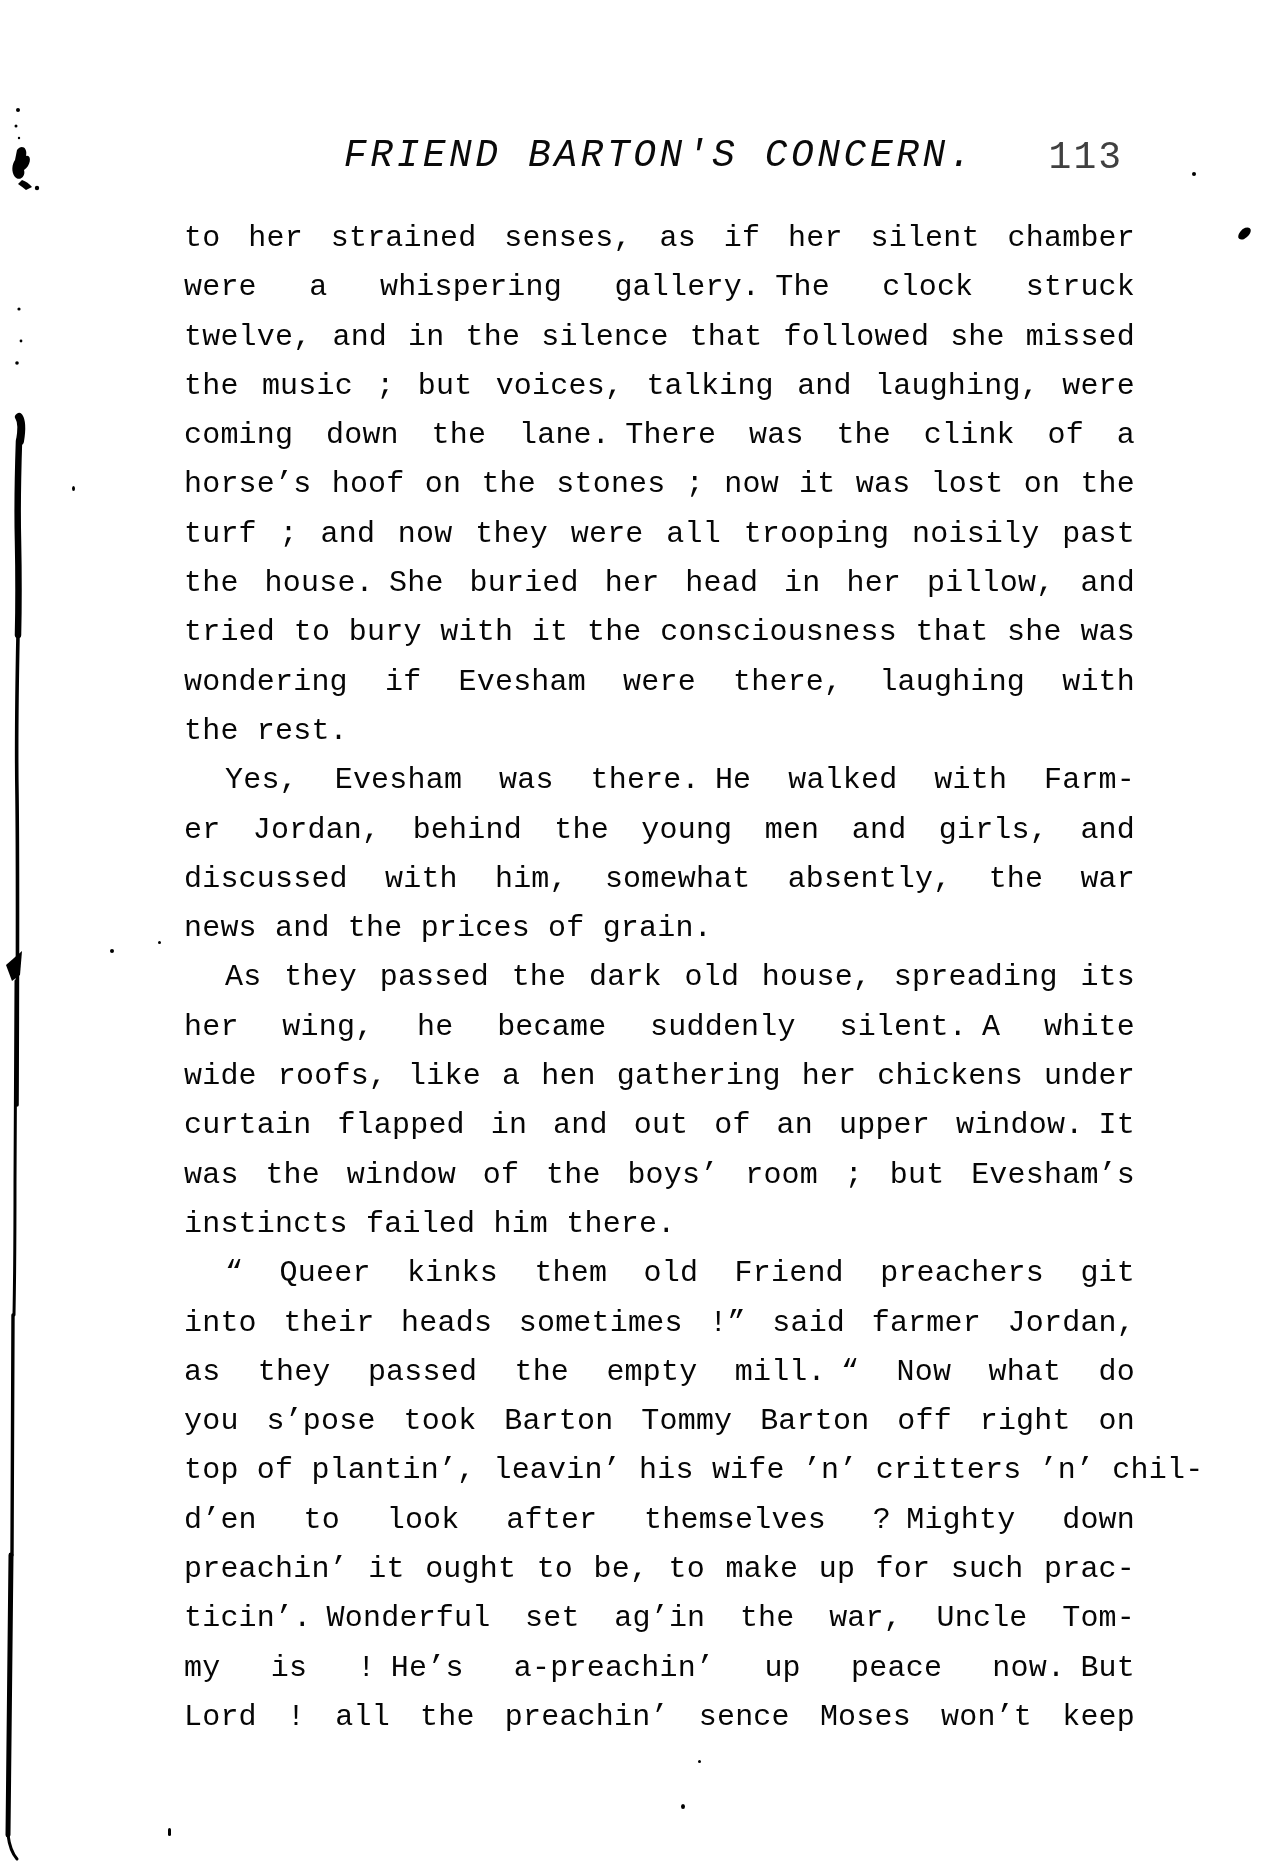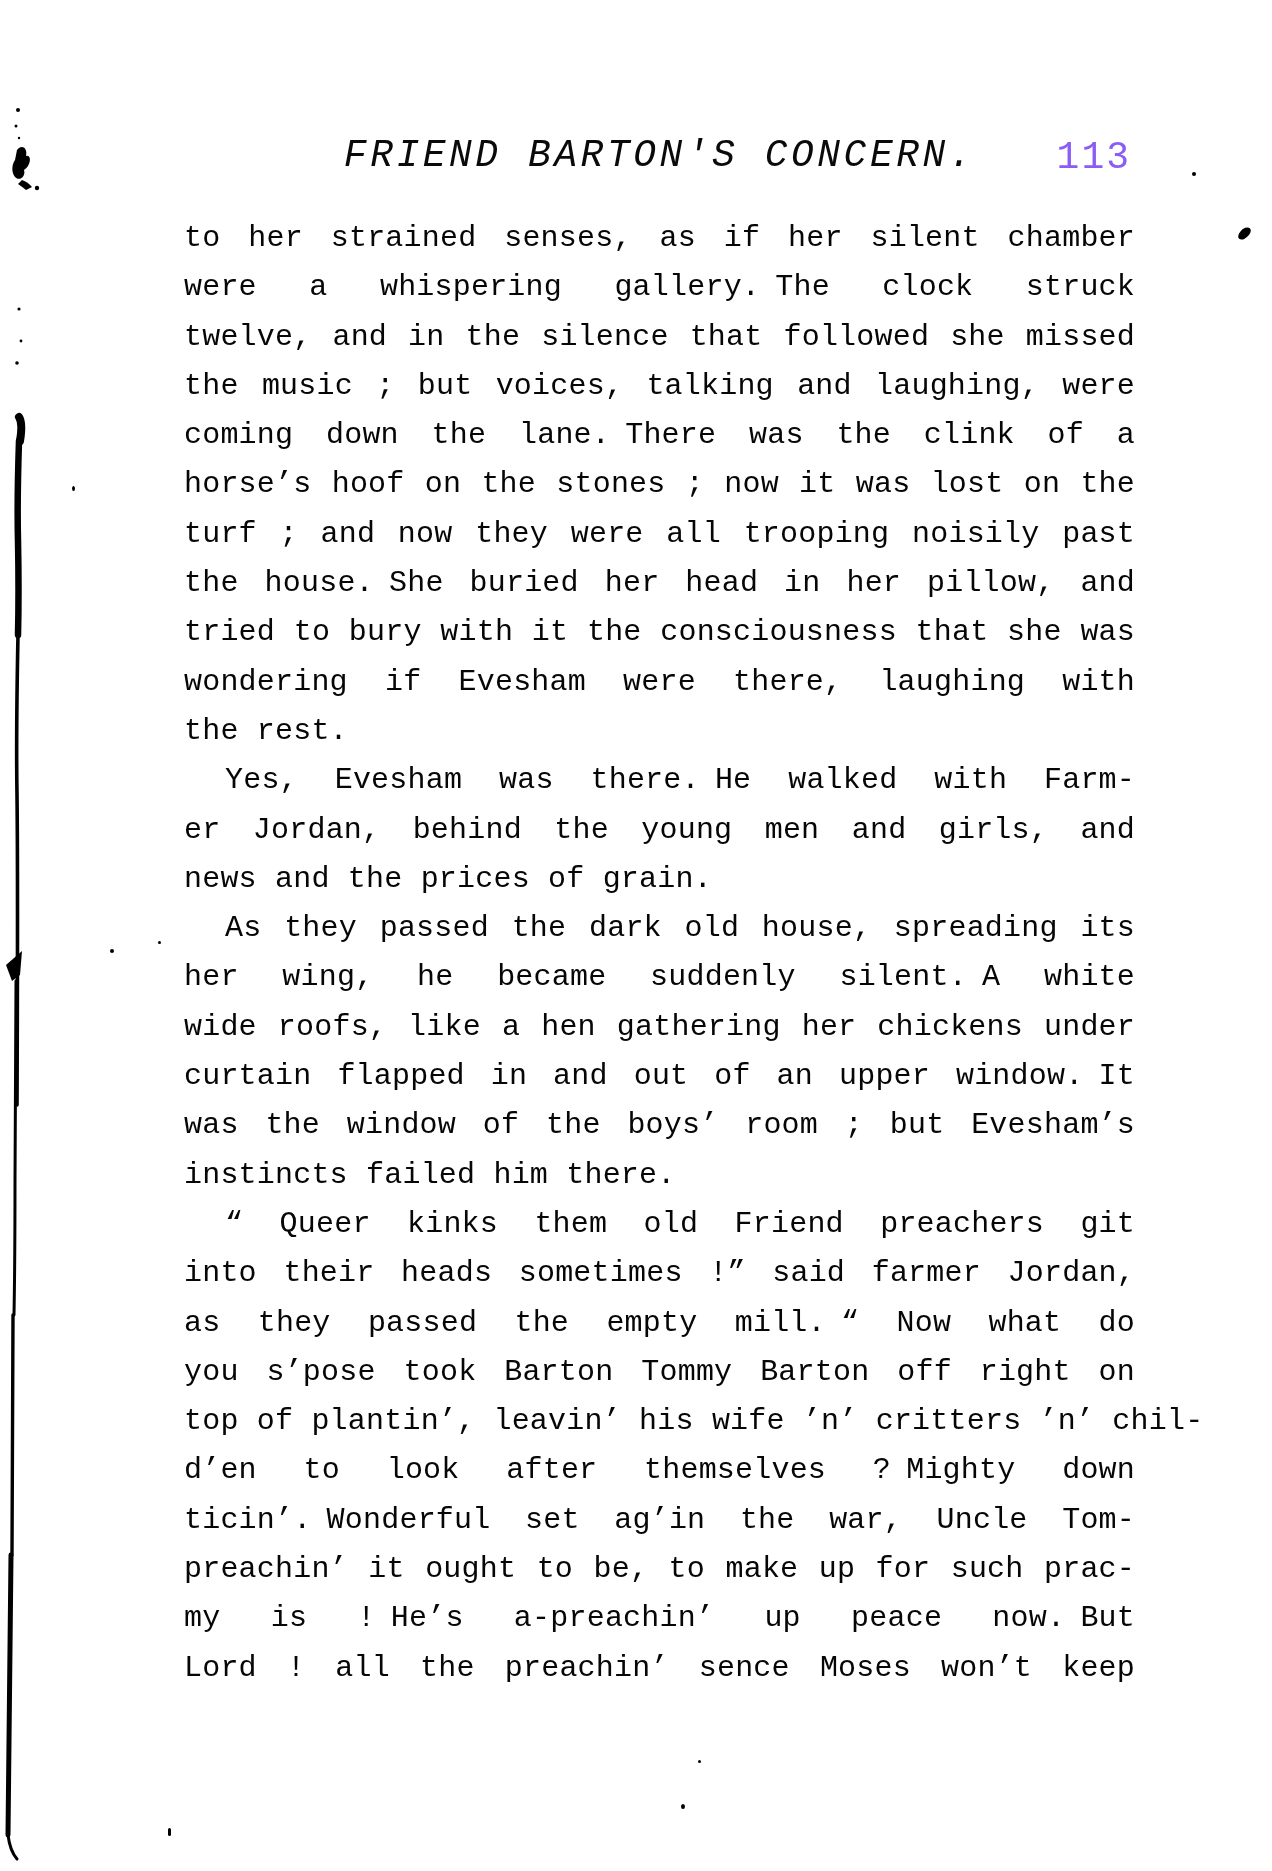--- a/index.html
+++ b/index.html
@@ -12,22 +12,22 @@
     color:#080808;
   }
   
   .header{position:absolute;left:184px;top:134px;width:951px;height:52px;}
   .running-title{
     position:absolute;left:0;right:0;text-align:center;
     font-style:italic;font-size:38px;letter-spacing:3.5px;
     white-space:nowrap;color:#0a0a0a;
   }
   .page-number{
-    position:absolute;right:4px;top:2px;font-size:38px;letter-spacing:2px;
-    font-variant-numeric:oldstyle-nums;color:#8b5cf6;
+    position:absolute;right:12px;top:2px;font-size:38px;letter-spacing:2px;
+    font-variant-numeric:oldstyle-nums;color:#404040;
   }
   
   .text-block{
     position:absolute;left:184px;top:214px;width:951px;
   }
   .text-line{
     height:49.3px;line-height:49.3px;
     font-size:30px;
     text-align:justify;text-align-last:justify;
     white-space:nowrap;
@@ -61,35 +61,36 @@
       <div class="text-line">the music ; but voices, talking and laughing, were</div>
       <div class="text-line">coming down the lane. There was the clink of a</div>
       <div class="text-line">horse’s hoof on the stones ; now it was lost on the</div>
       <div class="text-line">turf ; and now they were all trooping noisily past</div>
       <div class="text-line">the house. She buried her head in her pillow, and</div>
       <div class="text-line">tried to bury with it the consciousness that she was</div>
       <div class="text-line">wondering if Evesham were there, laughing with</div>
       <div class="text-line para-end">the rest.</div>
       <div class="text-line indent">Yes, Evesham was there. He walked with Farm-</div>
       <div class="text-line">er Jordan, behind the young men and girls, and</div>
+      <div class="text-line">discussed with him, somewhat absently, the war</div>
       <div class="text-line para-end">news and the prices of grain.</div>
       <div class="text-line indent">As they passed the dark old house, spreading its</div>
       <div class="text-line">her wing, he became suddenly silent. A white</div>
       <div class="text-line">wide roofs, like a hen gathering her chickens under</div>
       <div class="text-line">curtain flapped in and out of an upper window. It</div>
       <div class="text-line">was the window of the boys’ room ; but Evesham’s</div>
       <div class="text-line para-end">instincts failed him there.</div>
       <div class="text-line indent">“ Queer kinks them old Friend preachers git</div>
       <div class="text-line">into their heads sometimes !” said farmer Jordan,</div>
       <div class="text-line">as they passed the empty mill. “ Now what do</div>
       <div class="text-line">you s’pose took Barton Tommy Barton off right on</div>
       <div class="text-line">top of plantin’, leavin’ his wife ’n’ critters ’n’ chil-</div>
       <div class="text-line">d’en to look after themselves ? Mighty down</div>
+      <div class="text-line">preachin’ it ought to be, to make up for such prac-</div>
       <div class="text-line">ticin’. Wonderful set ag’in the war, Uncle Tom-</div>
-      <div class="text-line">preachin’ it ought to be, to make up for such prac-</div>
       <div class="text-line">my is ! He’s a-preachin’ up peace now. But</div>
       <div class="text-line">Lord ! all the preachin’ sence Moses won’t keep</div>
     </div>
 
   <svg class="artifact" style="left:8px;top:100px;" width="46" height="112" viewBox="0 0 46 112">
     <circle cx="10" cy="10" r="2" fill="#000"></circle>
     <circle cx="8" cy="26" r="1.5" fill="#000"></circle>
     <circle cx="11" cy="38" r="1.2" fill="#000"></circle>
     <path d="M9,50 C13,44 20,47 18,56 C24,54 23,66 16,70 C18,76 12,82 7,77 C3,72 4,64 7,60 Z" fill="#000"></path>
     <path d="M14,80 q6,2 10,7 l-6,3 q-5,-4 -8,-6 Z" fill="#000"></path>

